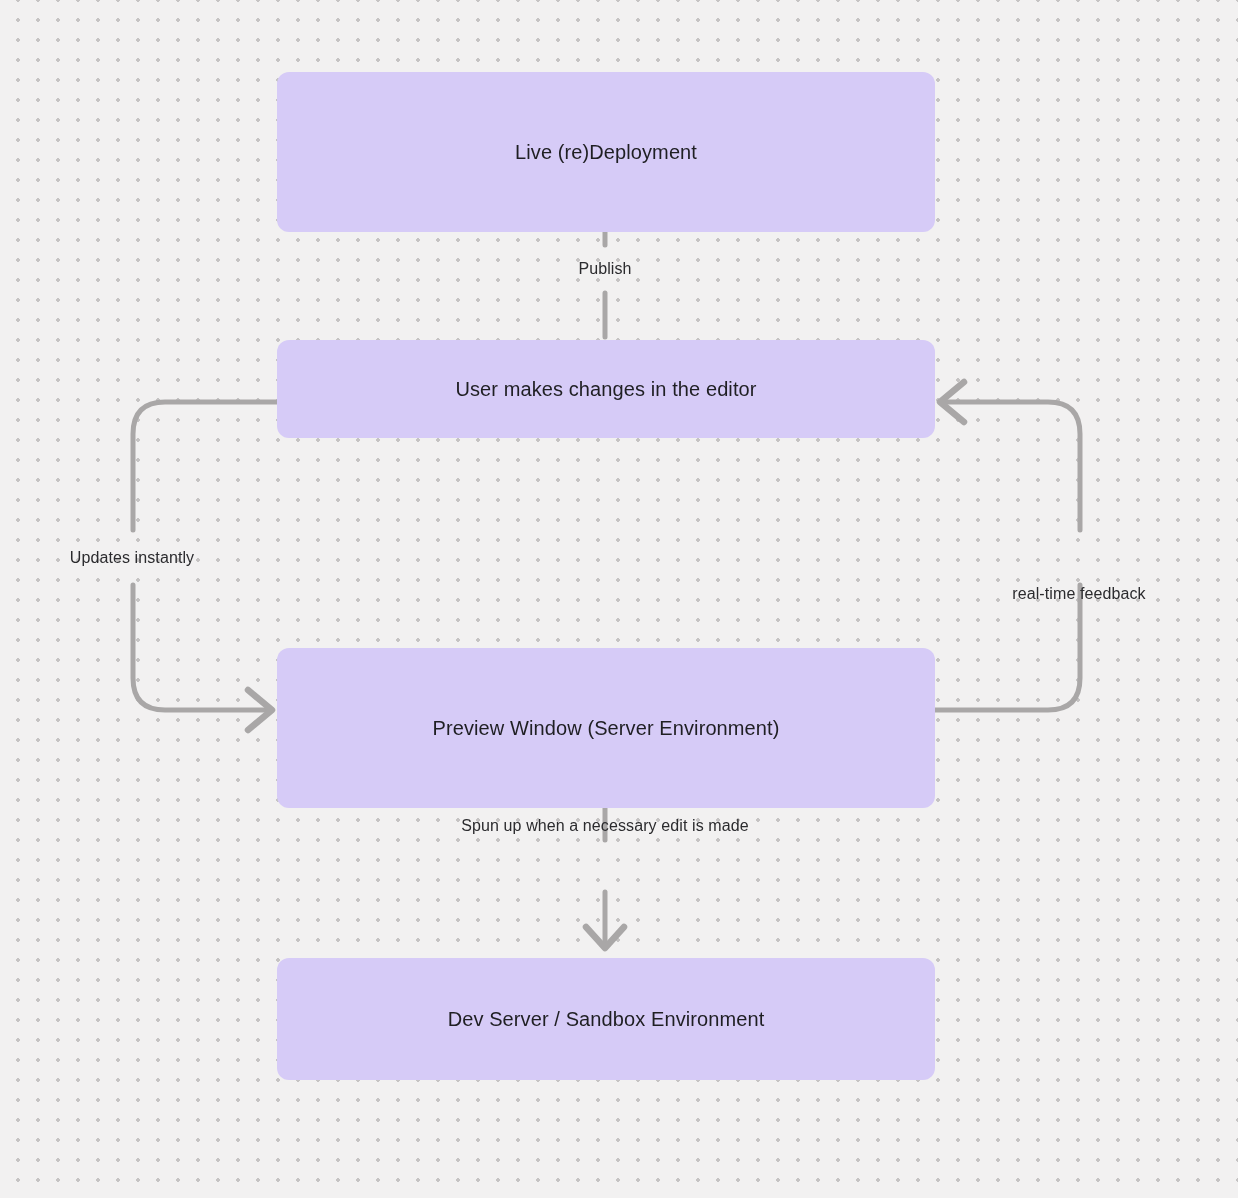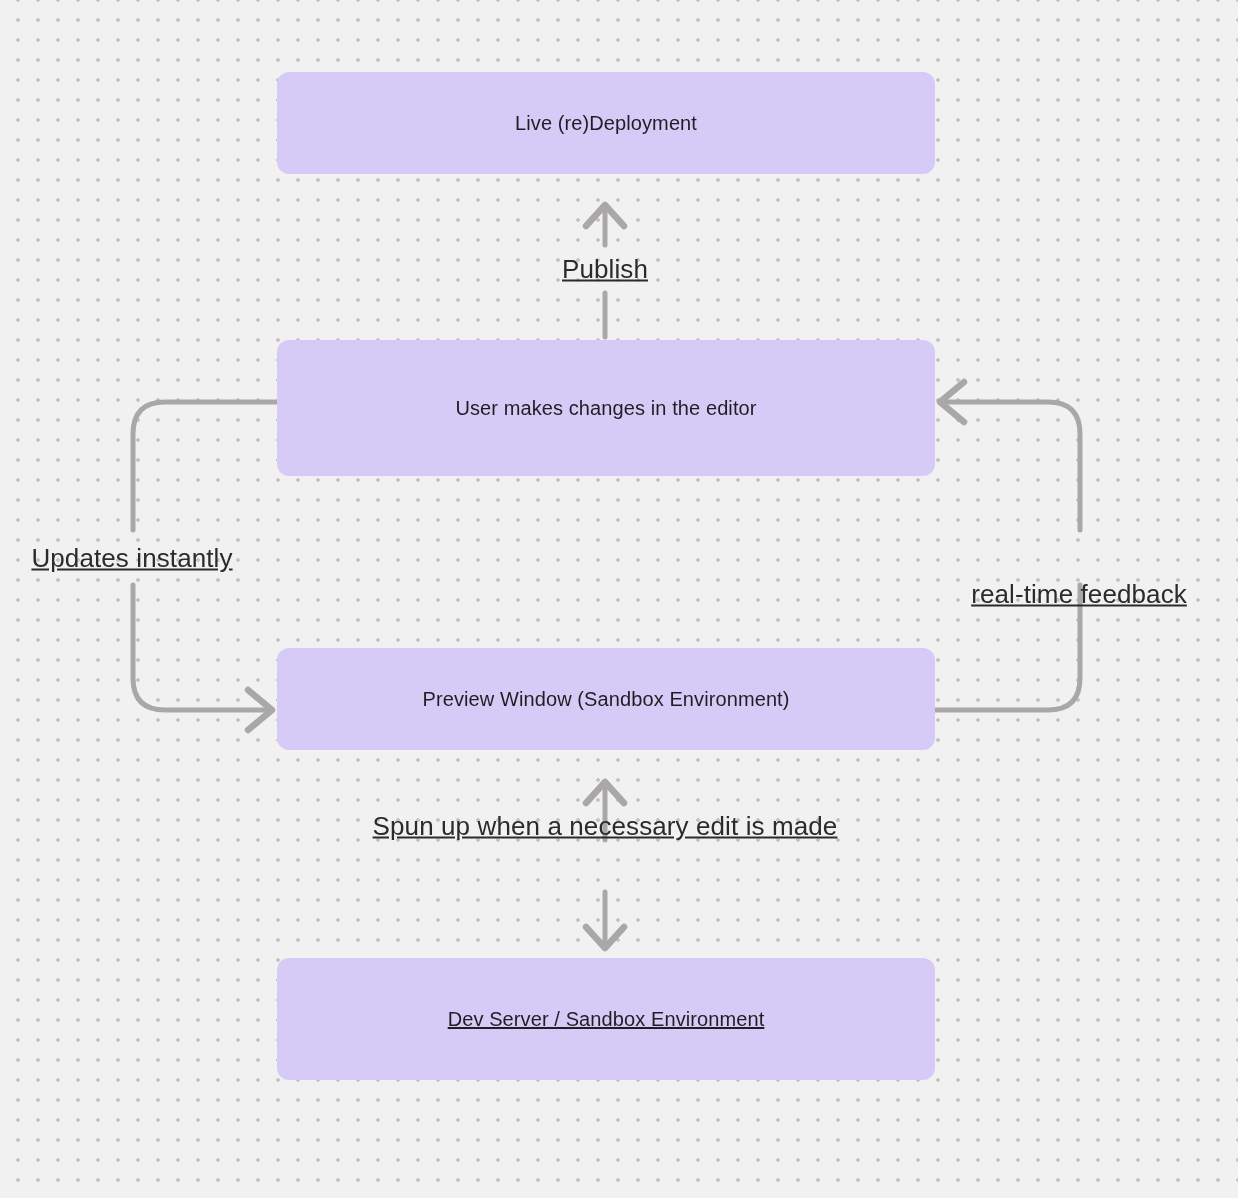--- a/index.html
+++ b/index.html
@@ -40,43 +40,42 @@
     stroke-linecap: round;
     stroke-linejoin: round;
   }
   svg.edges path.head {
     stroke-width: 6.5;
   }
   .node {
     position: absolute;
     left: 277px;
     width: 658px;
-    height: 102px;
+    height: 160px;
     background: var(--node-fill);
     border-radius: 12px;
     display: flex;
     align-items: center;
     justify-content: center;
     text-align: center;
     font-size: 20px;
     color: var(--node-text);
     letter-spacing: 0.1px;
   }
   .node-live   { top: 72px; }
-  .node-editor { top: 340px; height: 136px; }
+  .node-editor { top: 340px; height: 98px; }
   .node-preview{ top: 648px; }
-  .node-dev    { top: 958px; height: 122px; text-decoration: underline; }
+  .node-dev    { top: 958px; height: 122px; }
   .edge-label {
     position: absolute;
     transform: translate(-50%, -50%);
     white-space: nowrap;
-    font-size: 26px;
+    font-size: 16px;
     color: var(--label-text);
     letter-spacing: 0.1px;
-    text-decoration: underline;
   }
   .lbl-publish  { left: 605px;  top: 269px; }
   .lbl-updates  { left: 132px;  top: 558px; }
   .lbl-realtime { left: 1079px; top: 558px; margin-top: 36px; }
   .lbl-spunup   { left: 605px;  top: 826px; }
 </style>
 </head>
 <body>
 
 <div class="canvas">
@@ -111,21 +110,21 @@
 
   <div class="node node-live">
     <span>Live (re)Deployment</span>
   </div>
 
   <div class="node node-editor">
     <span>User makes changes in the editor</span>
   </div>
 
   <div class="node node-preview">
-    <span>Preview Window (Sandbox Environment)</span>
+    <span>Preview Window (Server Environment)</span>
   </div>
 
   <div class="node node-dev">
     <span>Dev Server / Sandbox Environment</span>
   </div>
 
   <div class="edge-label lbl-publish">Publish</div>
   <div class="edge-label lbl-updates">Updates instantly</div>
   <div class="edge-label lbl-realtime">real-time feedback</div>
   <div class="edge-label lbl-spunup">Spun up when a necessary edit is made</div>

